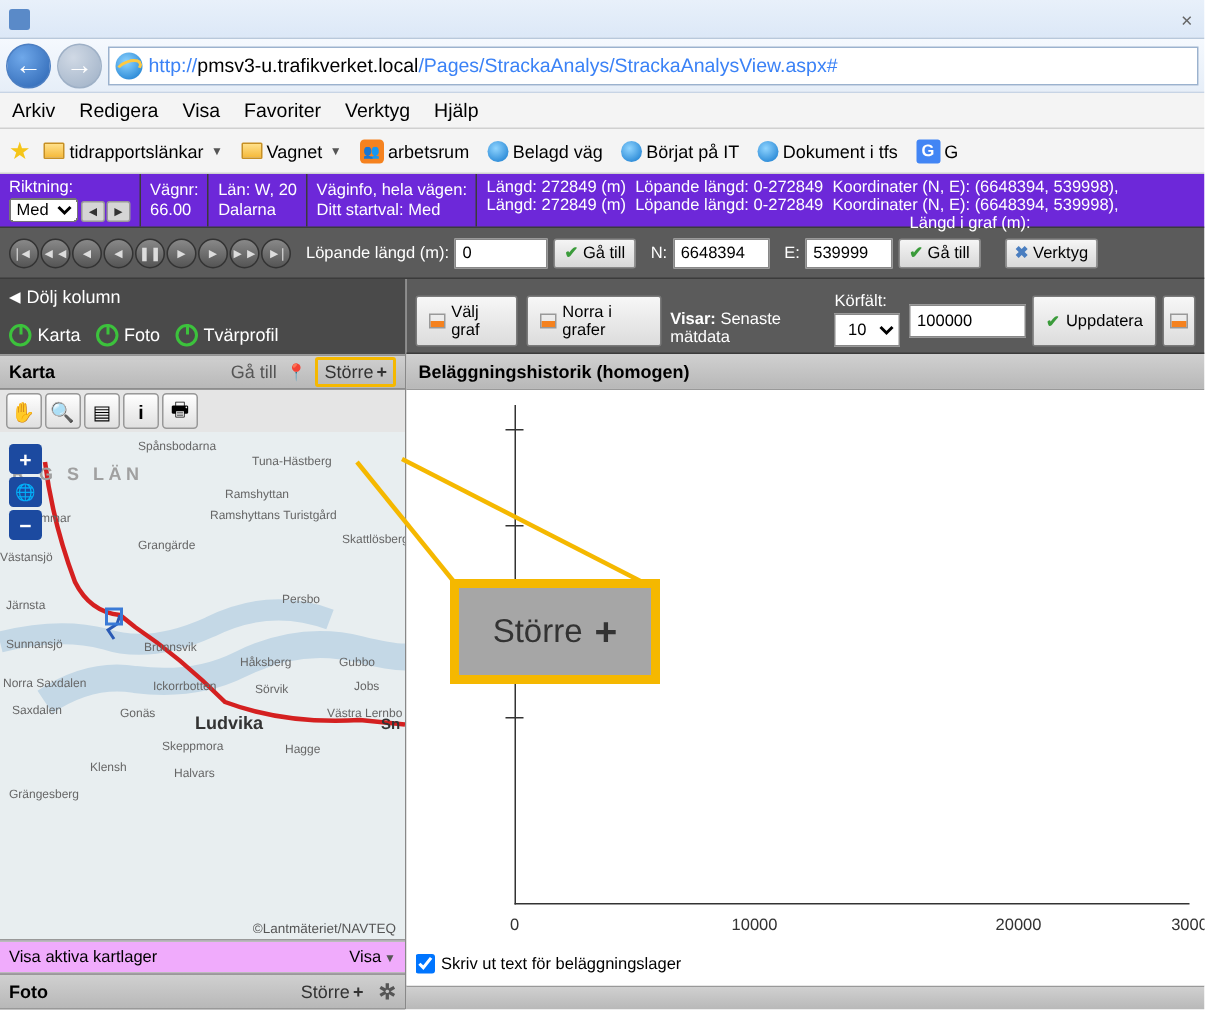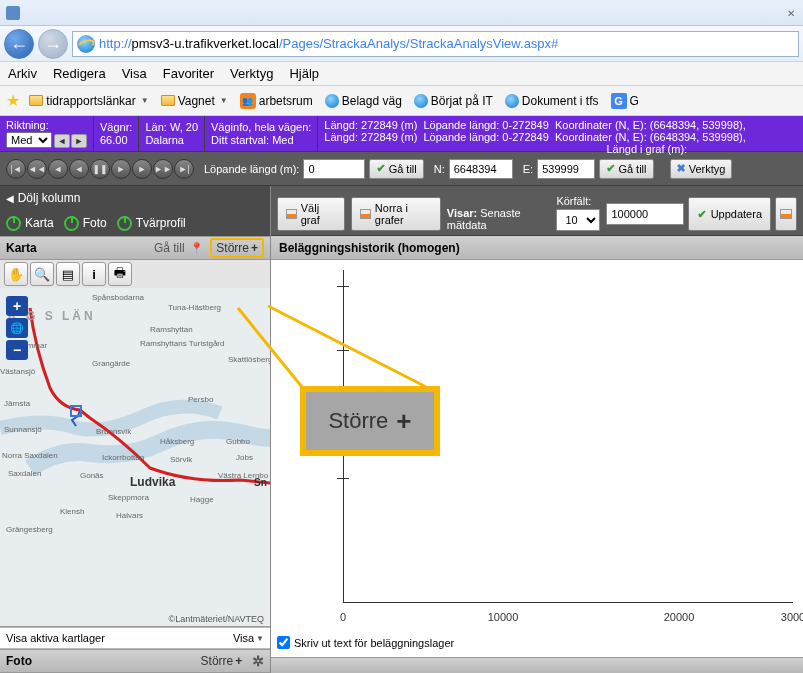--- a/index.html
+++ b/index.html
@@ -73,21 +73,21 @@
 
 .map-area { flex:1; min-height:240px; background:#e8eef0; position:relative; overflow:hidden; border-bottom:1px solid #999;}
 .map-svg { position:absolute; inset:0; }
 .zoom-ctrl { position:absolute; left:6px; top:8px; display:flex; flex-direction:column; gap:2px;}
 .zoom-ctrl div { width:22px; height:20px; background:#1c4aa0; color:#fff; border-radius:3px; display:flex; align-items:center; justify-content:center; font-weight:bold; cursor:pointer; font-size:14px;}
 .zoom-ctrl .globe { background:#1c4aa0; font-size:11px;}
 .scale-coord { position:absolute; bottom:16px; left:6px; right:6px; font-size:10px; color:#333; display:flex; align-items:center; gap:4px;}
 .scale-coord .bar { width:46px; height:8px; border:1px solid #000; border-top:none; background:transparent;}
 .copy-txt { position:absolute; bottom:2px; right:6px; font-size:9px; color:#555;}
 
-.layer-row { height:22px; background:#ffffff; border-top:1px solid #bbb; border-bottom:1px solid #bbb; display:flex; align-items:center; padding:0 6px; font-size:11px;}
+.layer-row { height:22px; background:#f0abfc; border-top:1px solid #bbb; border-bottom:1px solid #bbb; display:flex; align-items:center; padding:0 6px; font-size:11px;}
 .layer-row .spacer{flex:1;}
 
 
 .right-top { height:50px; background:#5b5b5b; display:flex; align-items:flex-end; padding:4px 6px; gap:6px; border-bottom:1px solid #3b3b3b;}
 .rt-group { display:flex; flex-direction:column; gap:2px;}
 .rt-label { color:#fff; font-size:11px;}
 .rt-ctrl-row { display:flex; align-items:center; gap:4px;margin-top:40px;}
 .btn-med { height:34px; background:linear-gradient(#f7f7f7,#dcdcdc); border:1px solid #7a7a7a; border-radius:2px; padding:0 8px; font-size:11px; display:flex; align-items:center; gap:4px; cursor:pointer;}
 .graph-icon { width:12px; height:10px; background:linear-gradient(to top,#f5821f 50%,transparent 50%); border:1px solid #999;}
 

